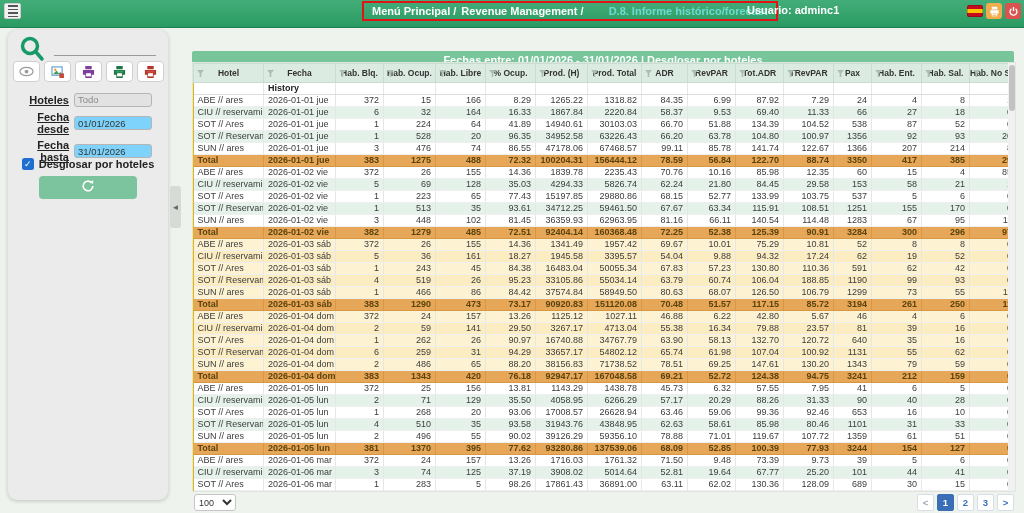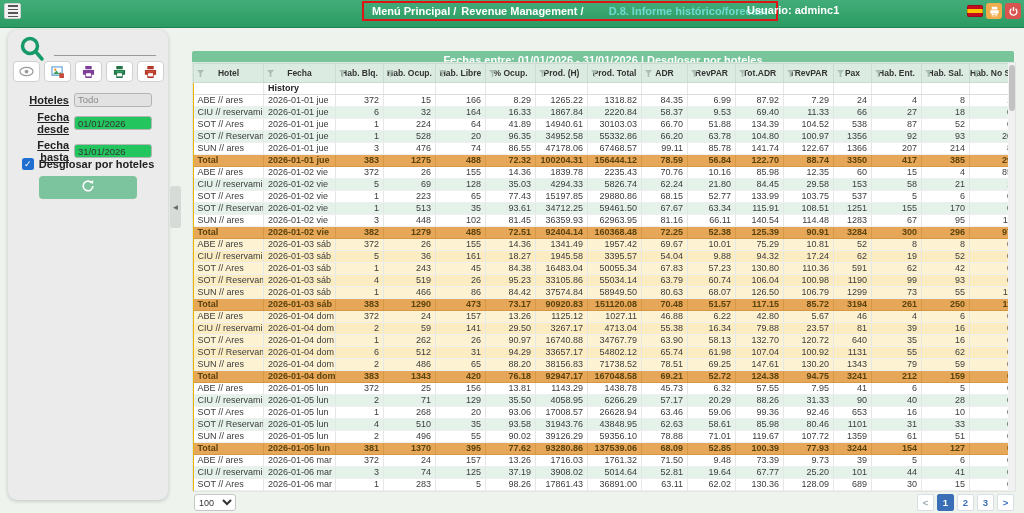--- a/index.html
+++ b/index.html
@@ -59,21 +59,21 @@
   .tool {
     width:27px; height:21px; background:#fff; border:1px solid #d0d0d0; border-radius:4px;
     display:flex; align-items:center; justify-content:center; cursor:pointer;
   }
   .form { position:absolute; left:4px; top:63px; width:152px; }
   .frow { display:flex; align-items:center; margin-bottom:4px; }
   .flabel { width:62px; text-align:right; font-size:11px; font-weight:bold; color:#222; padding-right:5px;text-decoration:underline; }
   .fctl { width:78px; height:14px; border:1px solid #b5b5b5; border-radius:3px;
           font-size:9.5px; color:#333; padding:0 3px; font-family:"Liberation Sans",sans-serif; }
   textarea.fctl { resize:none; background:#e2e2e2; color:#8a8a8a; line-height:12px; overflow:hidden; }
-  input.fctl { background:#22c55e; }
+  input.fctl { background:#7dd3fc; }
   .chkrow { position:absolute; left:0; top:128px; width:160px; display:flex; justify-content:center; align-items:center; gap:5px; cursor:pointer;}
   .chk { width:12px; height:12px; background:#1f6fd0; border-radius:2.5px; color:#fff; font-size:9px;
          display:flex; align-items:center; justify-content:center; line-height:1; }
   .chklabel { font-size:11px; font-weight:bold; color:#222; }
   .refreshbtn {
     position:absolute; left:31px; top:146px; width:98px; height:23px;
     background:#7cc49d; border:none; border-radius:4px; cursor:pointer;
     display:flex; align-items:center; justify-content:center;
   }
   .splitter {
@@ -367,21 +367,21 @@
             <td class="c-num">0</td>
           </tr>
           <tr class="mint">
             <td class="c-hotel">SOT // Reservamimesa</td>
             <td class="c-fecha">2026-01-01 jue</td>
             <td class="c-num">1</td>
             <td class="c-num">528</td>
             <td class="c-num">20</td>
             <td class="c-num">96.35</td>
             <td class="c-num">34952.58</td>
-            <td class="c-num">55332.86</td>
+            <td class="c-num">63226.43</td>
             <td class="c-num">66.20</td>
             <td class="c-num">63.78</td>
             <td class="c-num">104.80</td>
             <td class="c-num">100.97</td>
             <td class="c-num">1356</td>
             <td class="c-num">92</td>
             <td class="c-num">93</td>
             <td class="c-num">20</td>
           </tr>
           <tr class="white">
@@ -587,21 +587,21 @@
             <td class="c-fecha">2026-01-03 sáb</td>
             <td class="c-num">4</td>
             <td class="c-num">519</td>
             <td class="c-num">26</td>
             <td class="c-num">95.23</td>
             <td class="c-num">33105.86</td>
             <td class="c-num">55034.14</td>
             <td class="c-num">63.79</td>
             <td class="c-num">60.74</td>
             <td class="c-num">106.04</td>
-            <td class="c-num">100.98</td>
+            <td class="c-num">188.85</td>
             <td class="c-num">1190</td>
             <td class="c-num">99</td>
             <td class="c-num">93</td>
             <td class="c-num">0</td>
           </tr>
           <tr class="wknd">
             <td class="c-hotel">SUN // ares</td>
             <td class="c-fecha">2026-01-03 sáb</td>
             <td class="c-num">1</td>
             <td class="c-num">466</td>
@@ -687,21 +687,21 @@
             <td class="c-num">120.72</td>
             <td class="c-num">640</td>
             <td class="c-num">35</td>
             <td class="c-num">16</td>
             <td class="c-num">0</td>
           </tr>
           <tr class="wknd2">
             <td class="c-hotel">SOT // Reservamimesa</td>
             <td class="c-fecha">2026-01-04 dom</td>
             <td class="c-num">6</td>
-            <td class="c-num">512</td>
+            <td class="c-num">259</td>
             <td class="c-num">31</td>
             <td class="c-num">94.29</td>
             <td class="c-num">33657.17</td>
             <td class="c-num">54802.12</td>
             <td class="c-num">65.74</td>
             <td class="c-num">61.98</td>
             <td class="c-num">107.04</td>
             <td class="c-num">100.92</td>
             <td class="c-num">1131</td>
             <td class="c-num">55</td>

